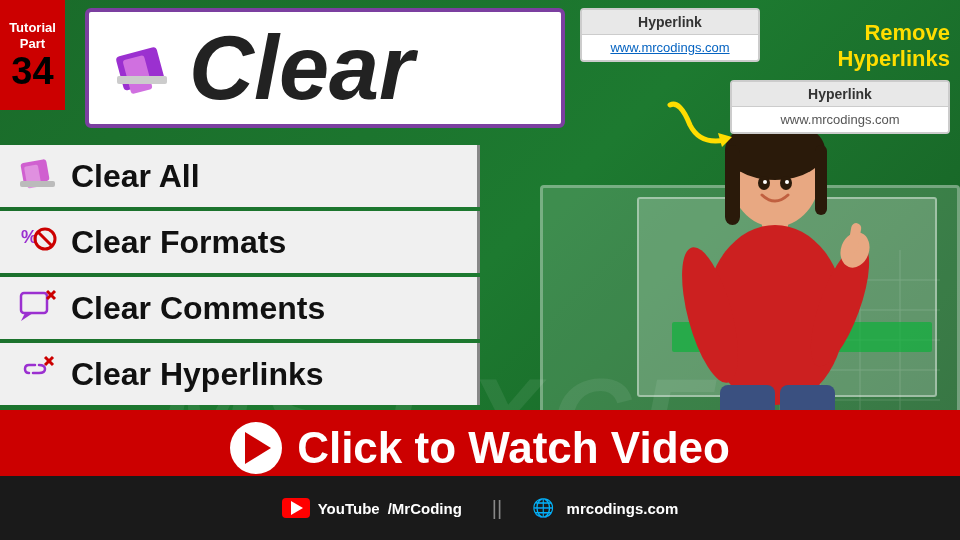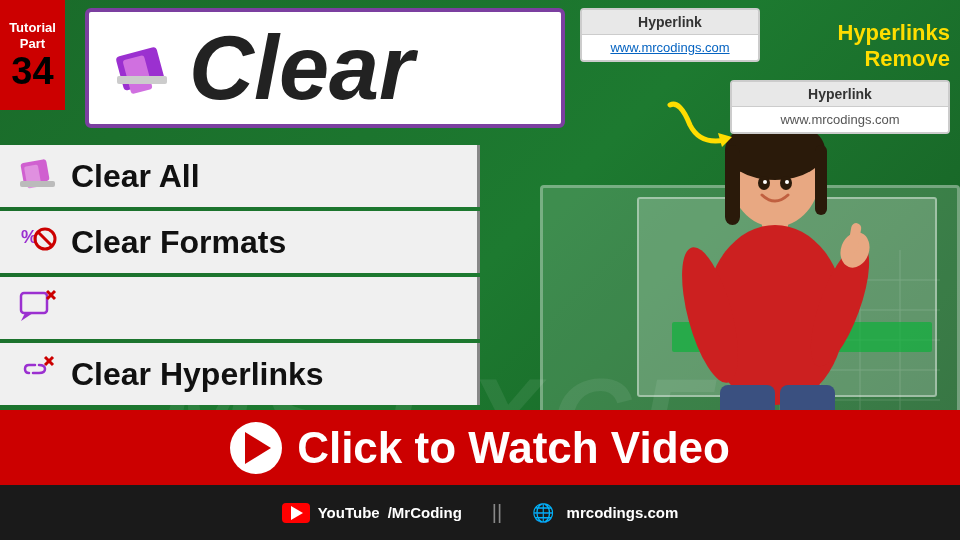--- a/index.html
+++ b/index.html
@@ -293,21 +293,21 @@
       color: #fff;
       white-space: nowrap;
     }
 
     
     .footer-bar {
       position: absolute;
       bottom: 0;
       left: 0;
       right: 0;
-      height: 55px;
+      height: 64px;
       background: #1a1a1a;
       display: flex;
       align-items: center;
       justify-content: center;
       z-index: 20;
       gap: 30px;
     }
 
     .footer-youtube {
       display: flex;
@@ -425,22 +425,22 @@
   </svg>
   <span class="clear-text">Clear</span>
 </div>
 
 <div class="hyperlink-box-top">
   <div class="hb-header">Hyperlink</div>
   <div class="hb-link">www.mrcodings.com</div>
 </div>
 
 <div class="remove-hyperlinks-label">
+  <div>Remove</div>
   <div>Hyperlinks</div>
-  <div>Remove</div>
 </div>
 
 <div class="hyperlink-box-bottom">
   <div class="hb-header">Hyperlink</div>
   <div class="hb-link">www.mrcodings.com</div>
 </div>
 
 <svg class="arrow-svg" width="80" height="60" viewBox="0 0 80 60">
   <path d="M10 10 Q20 5 30 30 Q40 50 65 45" stroke="#ffdd00" stroke-width="5" fill="none" stroke-linecap="round"></path>
   <polygon points="58,38 72,42 62,52" fill="#ffdd00"></polygon>
@@ -472,20 +472,21 @@
 
   <div class="menu-item">
     <div class="menu-item-icon">
       <svg width="40" height="40" viewBox="0 0 40 40">
         <rect x="4" y="8" width="26" height="20" rx="3" fill="none" stroke="#9b30d0" stroke-width="2.5"></rect>
         <polygon points="8,28 4,36 16,28" fill="#9b30d0"></polygon>
         <line x1="30" y1="6" x2="38" y2="14" stroke="#cc0000" stroke-width="3"></line>
         <line x1="38" y1="6" x2="30" y2="14" stroke="#cc0000" stroke-width="3"></line>
       </svg>
     </div>
+    <span class="menu-item-text">Clear Comments</span>
   </div>
 
   <div class="menu-item">
     <div class="menu-item-icon">
       <svg width="40" height="40" viewBox="0 0 40 40">
         <path d="M12 22 Q8 22 8 18 Q8 14 12 14 L18 14" stroke="#9b30d0" stroke-width="2.5" fill="none" stroke-linecap="round"></path>
         <path d="M22 14 Q28 14 28 18 Q28 22 22 22 L16 22" stroke="#9b30d0" stroke-width="2.5" fill="none" stroke-linecap="round"></path>
         <line x1="28" y1="6" x2="36" y2="14" stroke="#cc0000" stroke-width="3"></line>
         <line x1="36" y1="6" x2="28" y2="14" stroke="#cc0000" stroke-width="3"></line>
       </svg>

